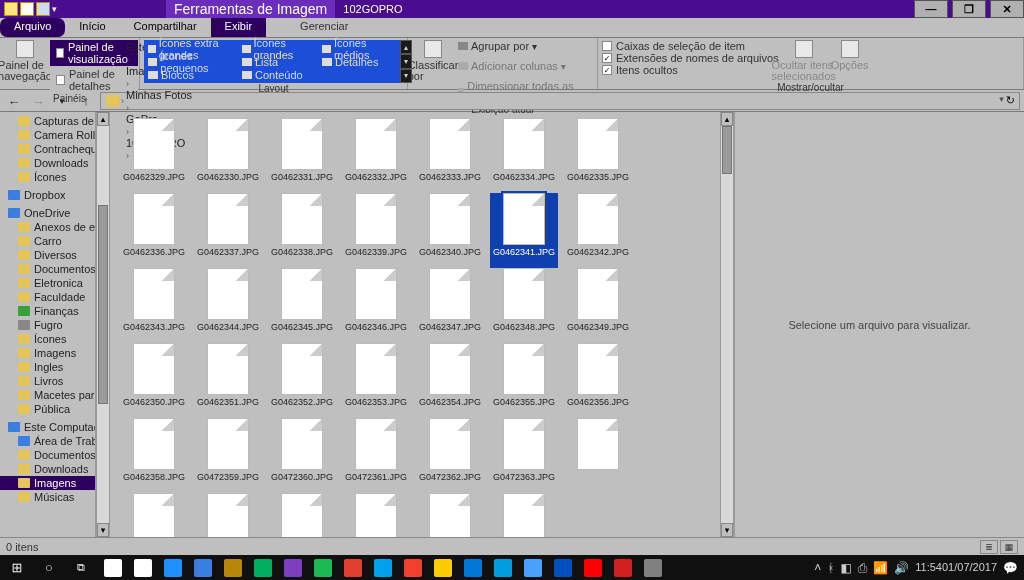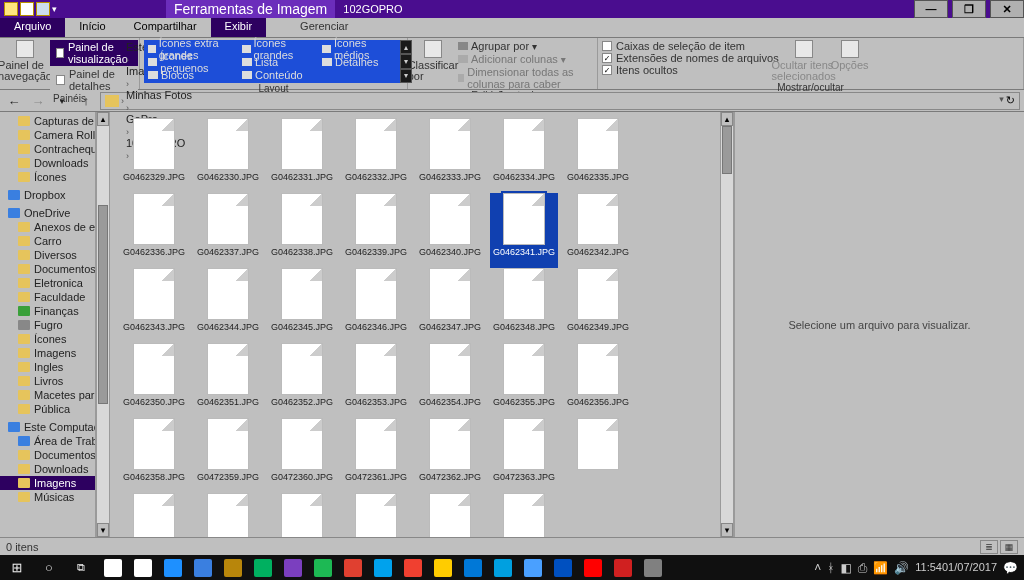--- a/index.html
+++ b/index.html
@@ -13,21 +13,21 @@
 .title-tabs { display: flex; align-items: stretch; height: 100%; margin-left: 100px; }
 .title-tab { padding: 0 8px; display: flex; align-items: center; font-size: 11px; }
 .title-tab.tool { background: #6b2dbb; color: #fff; font-size: 14px; }
 .title-tab.name { color: #fff; }
 .win-controls { margin-left: auto; display: flex; }
 .win-btn { width: 34px; height: 18px; background: #b0b0b0; margin-left: 4px; display: flex; align-items: center; justify-content: center; font-weight: bold; color: #000; border: 1px solid #555; }
 
 
 .menutabs { display: flex; height: 20px; background: #bfbfbf; border-bottom: 1px solid #7a7a7a; }
 .menutab { padding: 2px 14px; color: #000; }
-.menutab.file { background: #2d0060; color: #fff; }
+.menutab.file { background: #2d0060; color: #fff; border-radius: 7px; }
 .menutab.active { background: #2d0060; color: #fff; }
 .menutab.manage { color: #333; }
 
 
 .ribbon { display: flex; height: 52px; background: #bfbfbf; border-bottom: 1px solid #7a7a7a; }
 .rgroup { display: flex; flex-direction: column; justify-content: space-between; border-right: 1px solid #9a9a9a; padding: 2px 4px 0 4px; }
 .rgroup-body { display: flex; align-items: flex-start; gap: 4px; flex: 1; }
 .rgroup-label { text-align: center; font-size: 10px; color: #333; height: 12px; }
 .big-btn { display: flex; flex-direction: column; align-items: center; width: 42px; font-size: 10px; color: #333; line-height: 1; gap: 2px; }
 .big-btn .bicon { width: 18px; height: 18px; background: #e8e8e8; border: 1px solid #888; }
@@ -41,21 +41,21 @@
 
 
 .gallery { background: #1d4ed8; color: #ddd; display: grid; grid-template-columns: 90px 76px 76px; grid-auto-rows: 13px; gap: 0 4px; padding: 2px 14px 2px 4px; position: relative; font-size: 10px; }
 .gallery div.gitem { display: flex; align-items: center; gap: 3px; }
 .gallery .gicon { width: 10px; height: 8px; background: #ddd; }
 .gallery .gscroll { position: absolute; right: 0; top: 0; bottom: 0; width: 12px; background: #1a1a1a; display: flex; flex-direction: column; }
 .gallery .gscroll div { flex: 1; border: 1px solid #555; font-size: 8px; color: #ccc; display: flex; align-items: center; justify-content: center; }
 
 
 .cv-body { display: flex; align-items: flex-start; gap: 4px; }
-.cv-col { display: flex; flex-direction: column; gap: 1px; }
+.cv-col { display: flex; flex-direction: column; gap: 8px; }
 .cv-item { display: flex; align-items: center; gap: 3px; font-size: 10px; color: #777; }
 .cv-item.en { color: #333; }
 
 
 .sh-col { display: flex; flex-direction: column; gap: 0; }
 .sh-row { display: flex; align-items: center; gap: 4px; font-size: 10px; color: #333; }
 
 
 .addrbar { display: flex; align-items: center; height: 22px; background: #bfbfbf; border-bottom: 1px solid #7a7a7a; gap: 4px; padding: 0 4px; }
 .nav-btn { width: 20px; height: 18px; display: flex; align-items: center; justify-content: center; color: #222; font-size: 13px; }

